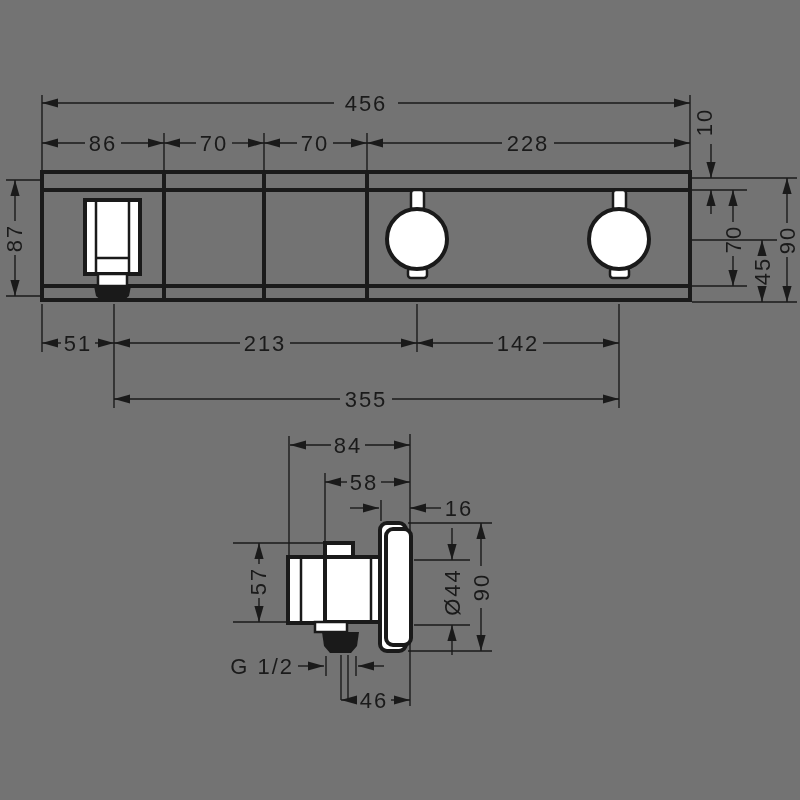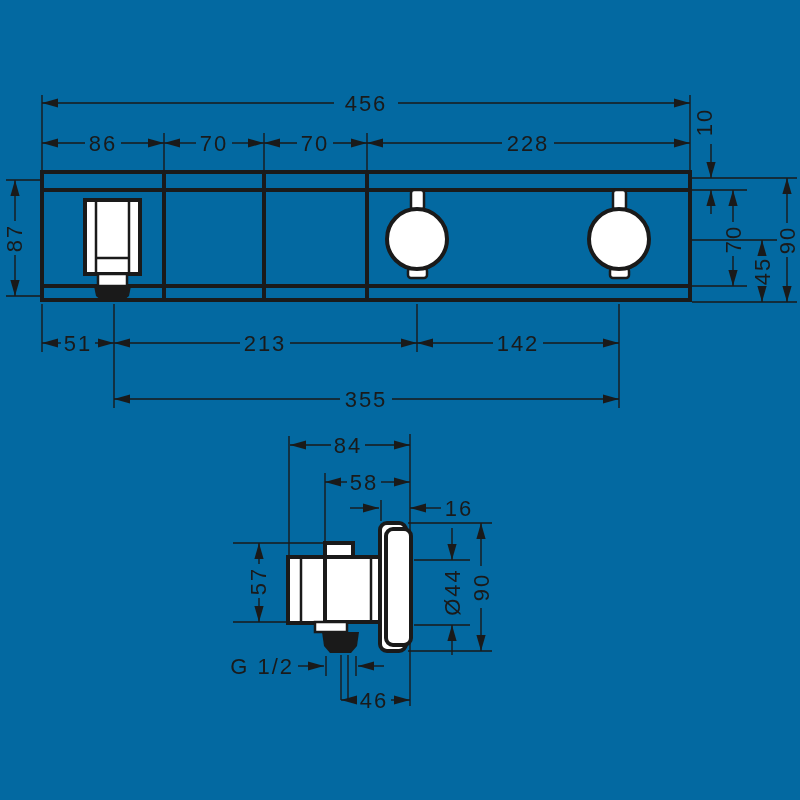--- a/index.html
+++ b/index.html
@@ -1,16 +1,16 @@
 <!DOCTYPE html>
 <html><head>
 <meta charset="utf-8">
 <style>
   html,body{margin:0;padding:0;background:#ffffff;}
-  .stage{width:800px;height:800px;background:#0369a1;position:relative;}
+  .stage{width:800px;height:800px;background:#737373;position:relative;}
   svg text{
     font-family:"Liberation Sans", sans-serif;
     font-size:22px;
     letter-spacing:2px;
     fill:#1a1a1a;
   }
   .ol  {stroke:#1a1a1a;stroke-width:4;fill:none;}
   .olw {stroke:#1a1a1a;stroke-width:4;fill:#ffffff;}
   .med {stroke:#1a1a1a;stroke-width:2.5;fill:none;}
   .medw{stroke:#1a1a1a;stroke-width:2.5;fill:#ffffff;}

